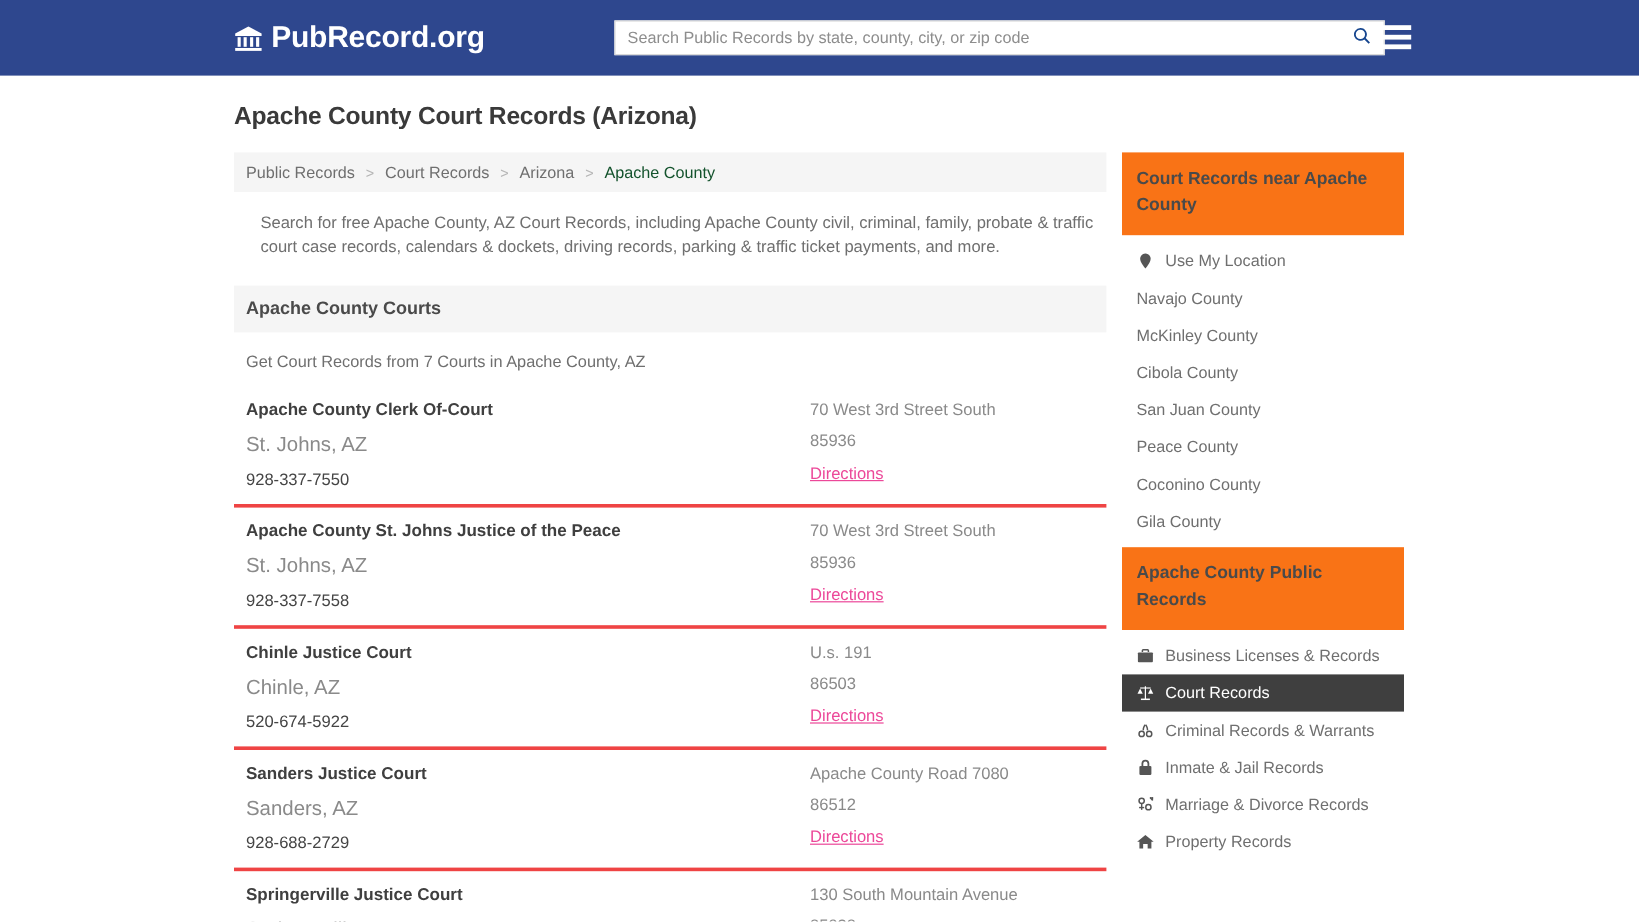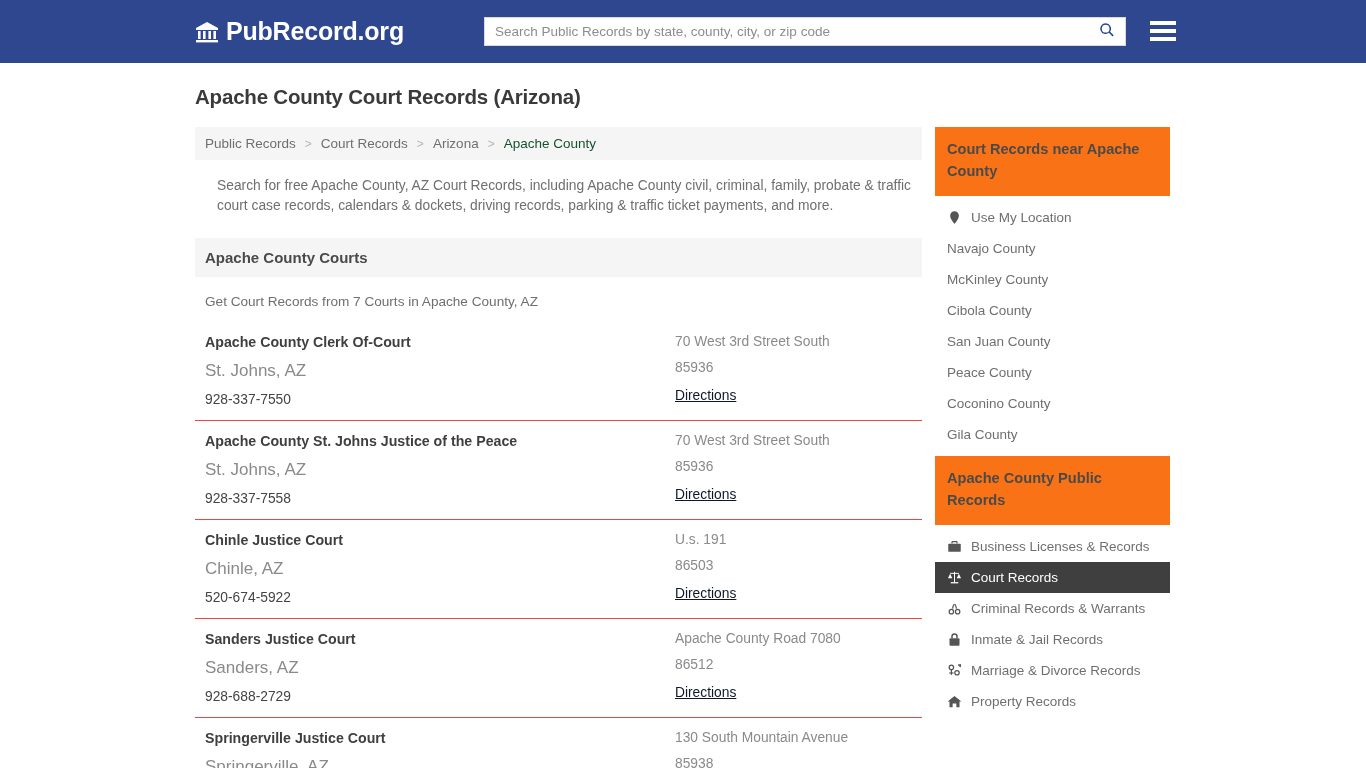--- a/index.html
+++ b/index.html
@@ -39,21 +39,21 @@
   }
   .brand-name {
     font-size: 25px;
     font-weight: bold;
     letter-spacing: -0.2px;
     color: #ffffff;
     line-height: 1;
   }
   .search-wrap {
     position: absolute;
-    left: 484px;
+    left: 512px;
     top: 17px;
     width: 642px;
     height: 29px;
     background: #ffffff;
     border: 1px solid #d9d9d9;
     display: flex;
     align-items: flex-end;
   }
   .search-input {
     border: 0;
@@ -171,21 +171,21 @@
     margin: 17px 10px 0 10px;
     font-size: 13.6px;
     color: #6f6f6f;
   }
 
   
   .court-list { margin-top: 13px; }
   .court-row {
     display: flex;
     padding: 12px 10px 13px 10px;
-    border-bottom: 1px solid #ef4444;
+    border-bottom: 3px solid #ef4444;
   }
   .court-left { width: 470px; }
   .court-right { flex: 1; }
   .court-name {
     font-size: 14.2px;
     font-weight: bold;
     color: #3f3f3f;
     margin-bottom: 11px;
   }
   .court-city {
@@ -202,21 +202,21 @@
     color: #8a8a8a;
     margin-bottom: 11px;
   }
   .court-zip {
     font-size: 13.8px;
     color: #8a8a8a;
     margin-bottom: 11px;
   }
   .court-directions {
     font-size: 13.8px;
-    color: #0f172a;
+    color: #ec4899;
     text-decoration: underline;
     cursor: pointer;
   }
 
   
   .side-box { margin-bottom: 6px; }
   .side-head {
     background: #f97316;
     padding: 12px 12px 13px 12px;
     font-size: 14.6px;

